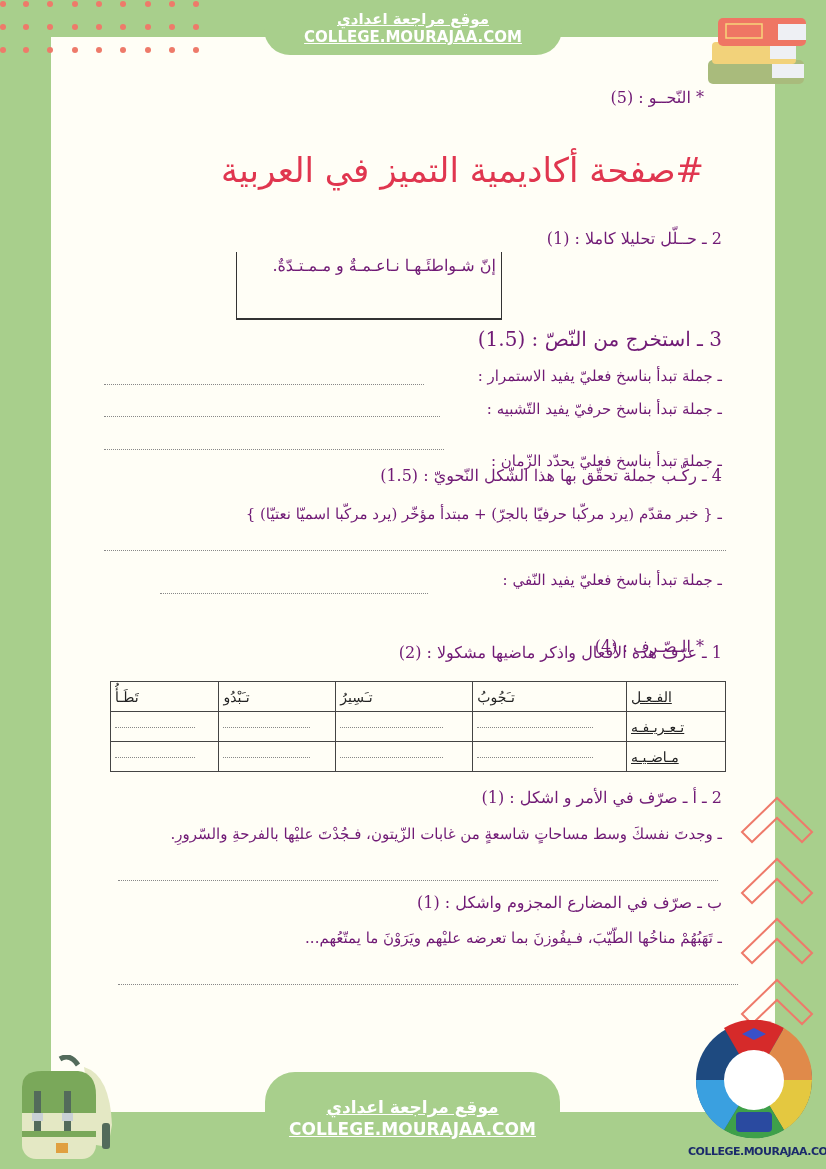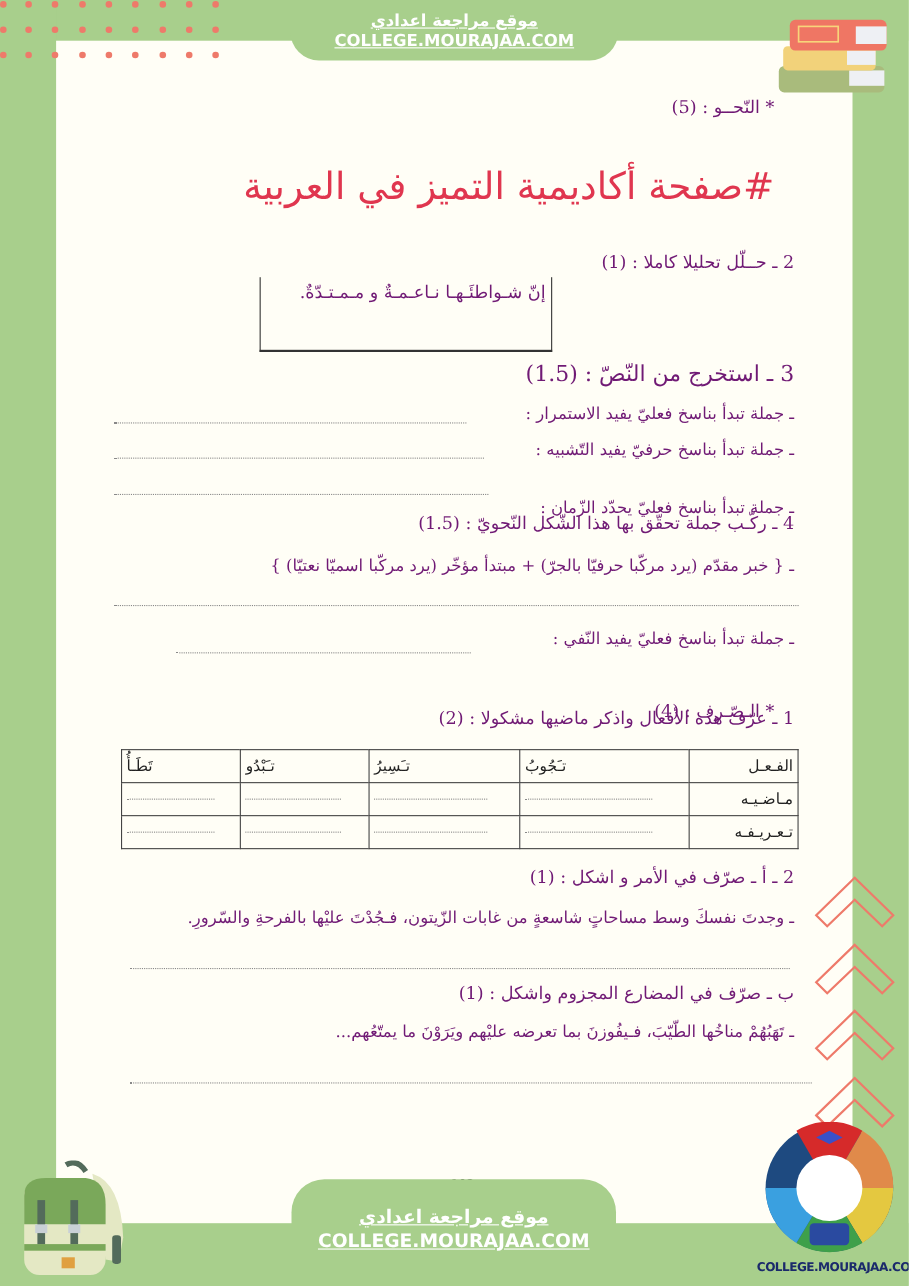--- a/index.html
+++ b/index.html
@@ -17,21 +17,21 @@
   .bottom-tab{position:absolute;left:265px;top:1072px;width:295px;height:97px;background:#a8cf8c;border-radius:30px 30px 0 0;text-align:center;color:#fff;font-family:"DejaVu Sans",sans-serif;font-weight:bold;}
   .bottom-tab .ar{font-size:17px;margin-top:24px;text-decoration:underline;line-height:22px;}
   .bottom-tab .en{font-size:17px;text-decoration:underline;line-height:22px;}
   .rtl{direction:rtl;unicode-bidi:plaintext;}
   .txt{position:absolute;color:#701a75;font-size:15px;white-space:nowrap;}
   .title-red{position:absolute;right:122px;top:150px;font-family:"DejaVu Sans",sans-serif;font-size:34px;color:#e0364f;direction:rtl;white-space:nowrap;}
   .dotted{position:absolute;border-bottom:1px dotted #888;height:0;}
   .box{position:absolute;left:236px;top:252px;width:264px;height:66px;border-left:1px solid #333;border-bottom:2px solid #333;border-right:1px solid #333;}
   table.verbs{position:absolute;left:110px;top:681px;width:616px;border-collapse:collapse;direction:rtl;font-size:14px;}
   table.verbs td{border:1px solid #444;height:29px;text-align:left;color:#222;padding:0 4px;}
-  table.verbs td.first{text-align:right;width:90px;}
+  table.verbs td.first{width:90px;text-decoration:underline;}
   .cell-dots{display:inline-block;width:80%;border-bottom:1px dotted #888;height:0;vertical-align:middle;}
   .page-num{position:absolute;left:410px;top:1070px;font-family:"DejaVu Sans",sans-serif;font-size:11px;color:#333;}
   .chev{position:absolute;left:740px;width:74px;height:60px;}
   .brand-bottom{position:absolute;left:688px;top:1145px;width:136px;text-align:center;font-family:"DejaVu Sans",sans-serif;font-weight:bold;font-size:11px;color:#1b2a6b;letter-spacing:-0.5px;}
 </style>
 </head>
 <body>
 
 <div class="frame-top"></div>
 <div class="frame-left"></div>
@@ -111,28 +111,28 @@
 <table class="verbs">
   <tbody>
       <tr>
     <td class="first">الفـعـل</td>
     <td>تـَجُوبُ</td>
     <td>تـَسِيرُ</td>
     <td>تـَبْدُو</td>
     <td>تَطَـأُ</td>
   </tr>
   <tr>
-    <td class="first">مـاضـيـه</td>
+    <td class="first">تـعـريـفـه</td>
     <td><span class="cell-dots"></span></td>
     <td><span class="cell-dots"></span></td>
     <td><span class="cell-dots"></span></td>
     <td><span class="cell-dots"></span></td>
   </tr>
   <tr>
-    <td class="first">تـعـريـفـه</td>
+    <td class="first">مـاضـيـه</td>
     <td><span class="cell-dots"></span></td>
     <td><span class="cell-dots"></span></td>
     <td><span class="cell-dots"></span></td>
     <td><span class="cell-dots"></span></td>
   </tr>
 </tbody>
   </table>
 
 <div class="txt rtl" style="right:104px;top:788px;font-size:16px">2 ـ    أ ـ صرّف في الأمر و اشكل : (1)</div>
 <div class="txt rtl" style="right:104px;top:825px">ـ وجدتَ نفسكَ وسط مساحاتٍ شاسعةٍ من غابات الزّيتون، فـجُدْتَ عليْها بالفرحةِ والسّرورِ.</div>

